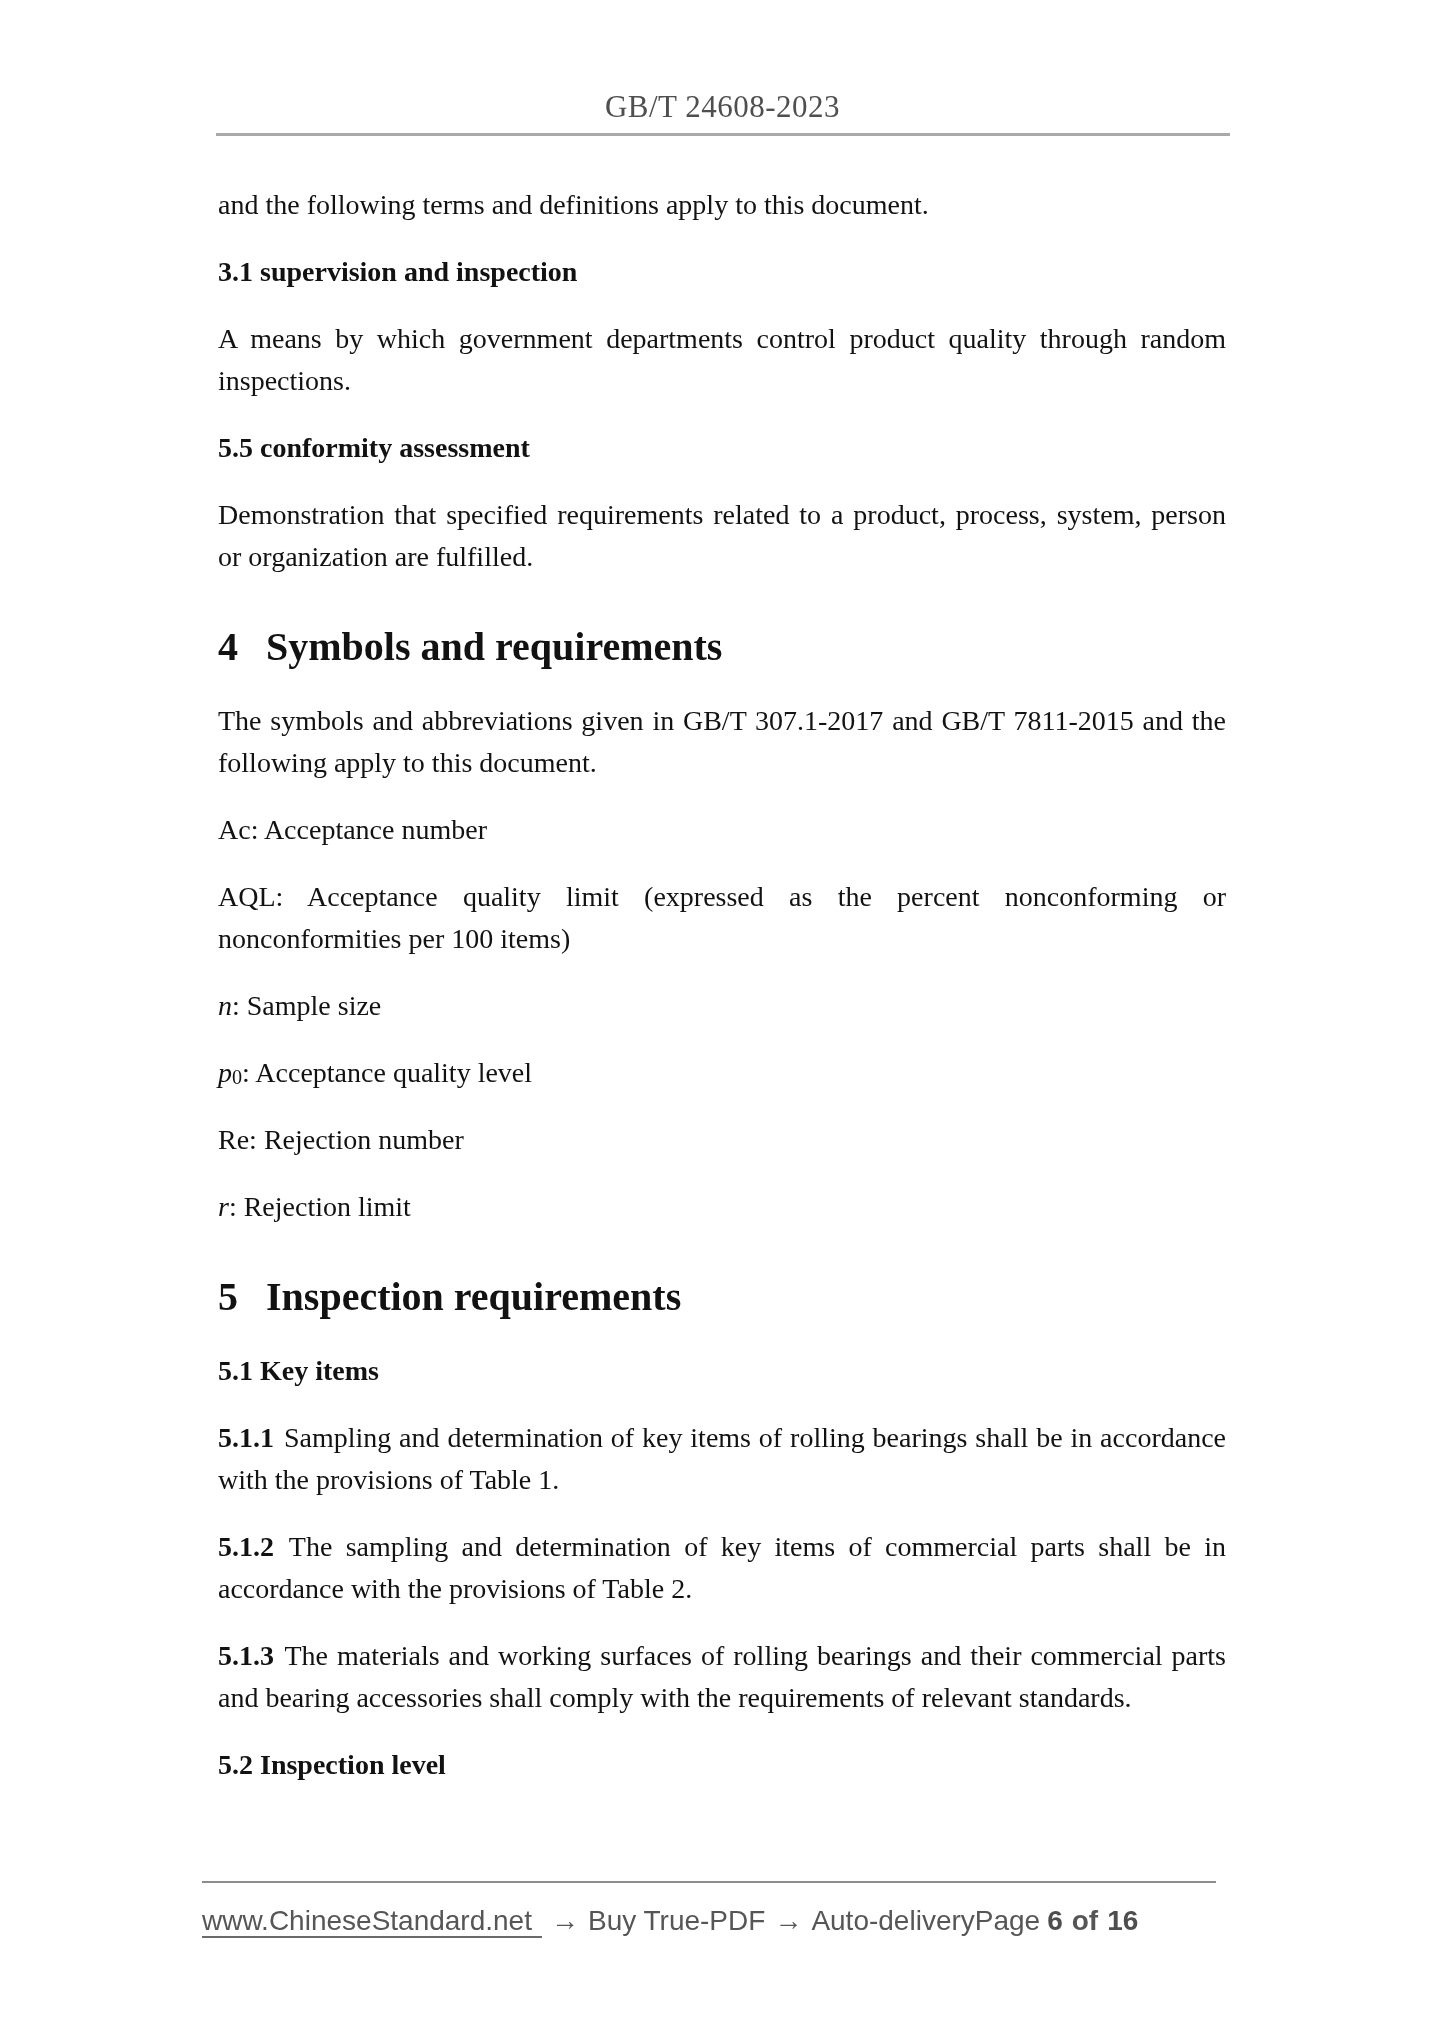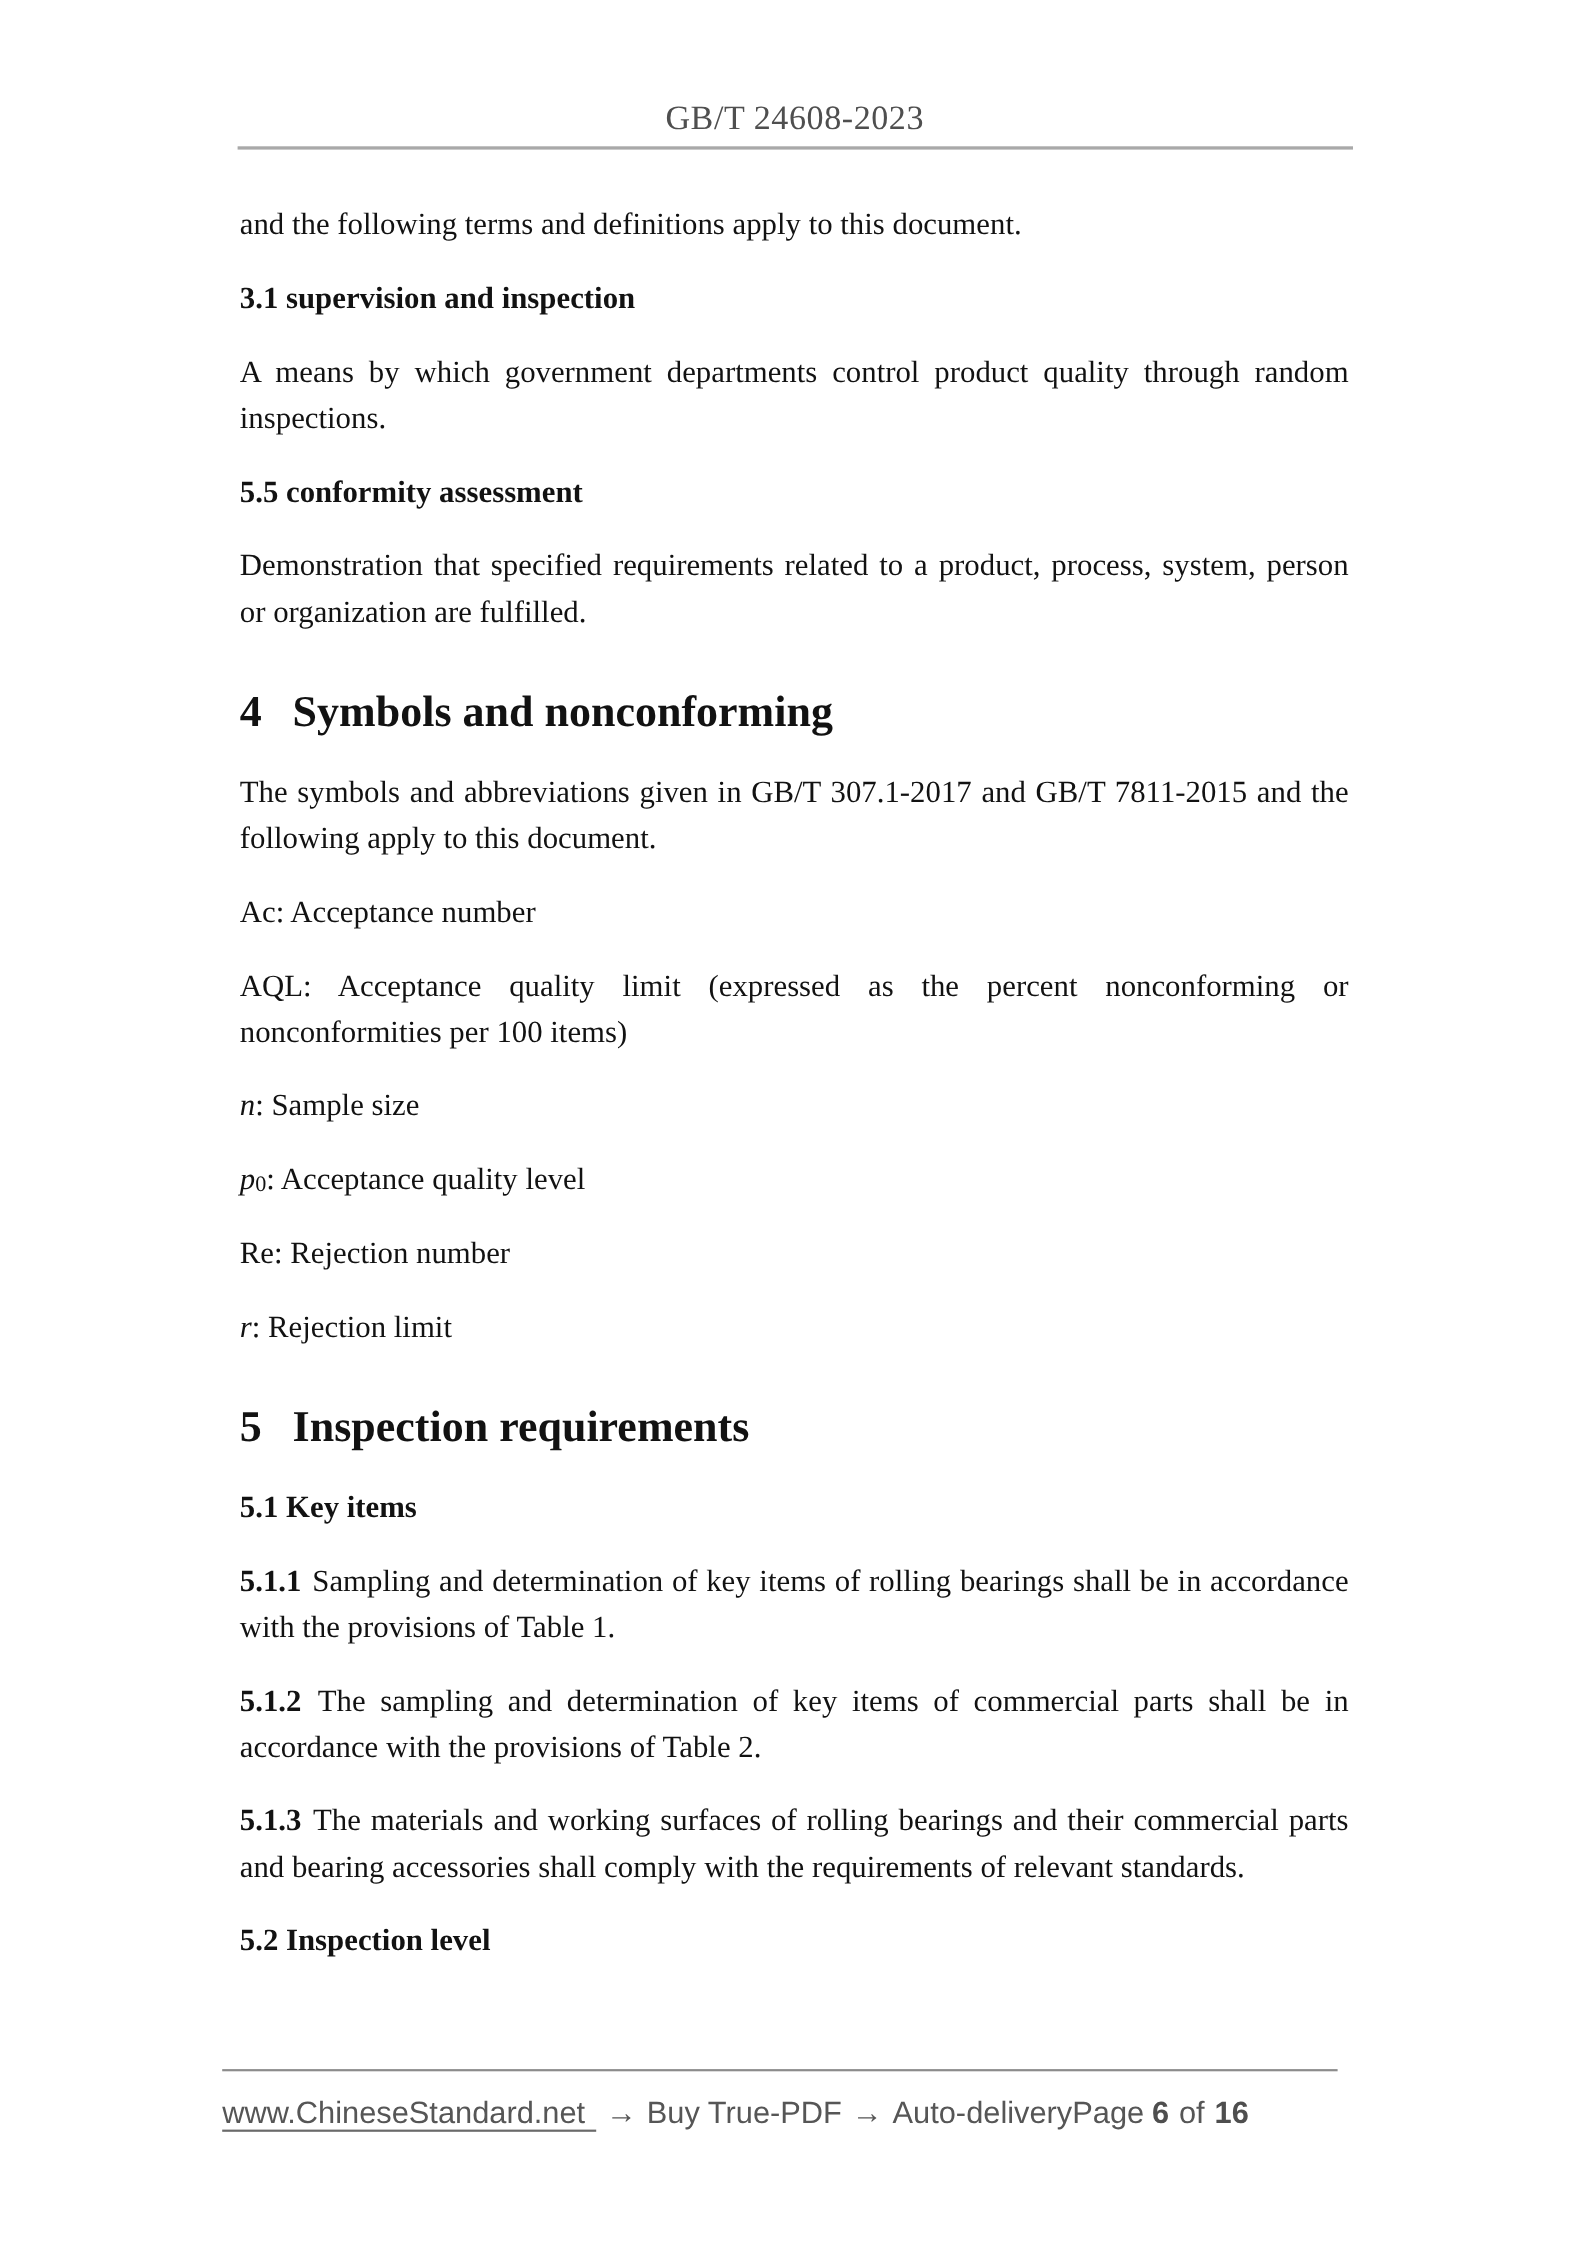--- a/index.html
+++ b/index.html
@@ -80,21 +80,21 @@
   }
   .site-link {
     color: #565656;
     text-decoration: none;
     border-bottom: 2px solid #6a6a6a;
     padding-right: 10px;
     cursor: pointer;
   }
   .arrow { margin: 0 9px; }
   .page-num { font-weight: bold; margin: 0 7px; color: #4e4e4e; }
-  .page-of { margin: 0 2px; }
+  .page-of { margin: 0 2px; font-weight: bold; }
 </style>
 </head>
 <body>
 
 <div class="page">
 
   <div class="doc-header">GB/T 24608-2023</div>
   <div class="header-rule"></div>
 
   <div class="content">
@@ -103,21 +103,21 @@
 
     <div class="sub-heading">3.1 supervision and inspection</div>
 
     <p>A means by which government departments control product quality through random inspections.</p>
 
     <div class="sub-heading">5.5 conformity assessment</div>
 
     <p>Demonstration that specified requirements related to a product, process, system, person or organization are fulfilled.</p>
 
 
-    <div class="sec-heading"><span class="h-num">4</span><span>Symbols and nonconforming</span></div>
+    <div class="sec-heading"><span class="h-num">4</span><span>Symbols and requirements</span></div>
 
     <p>The symbols and abbreviations given in GB/T 307.1-2017 and GB/T 7811-2015 and the following apply to this document.</p>
 
     <p class="single">Ac: Acceptance number</p>
 
     <p>AQL: Acceptance quality limit (expressed as the percent nonconforming or nonconformities per 100 items)</p>
 
     <p class="single"><span class="ital">n</span><span>: Sample size</span></p>
 
     <p class="single"><span class="ital">p</span><sub class="subscr">0</sub><span>: Acceptance quality level</span></p>

